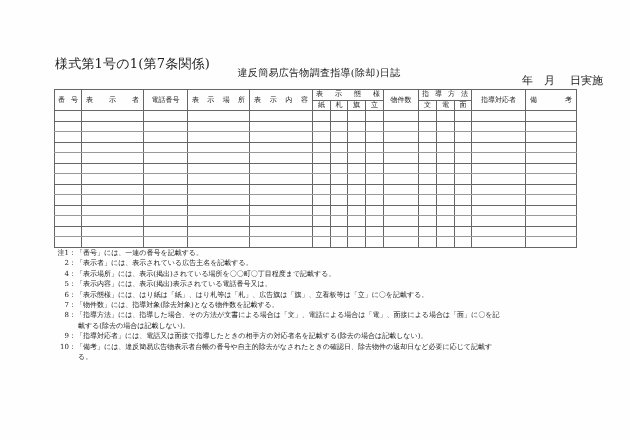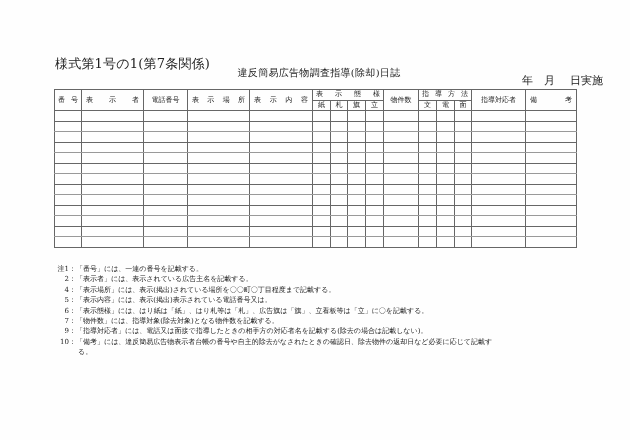--- a/index.html
+++ b/index.html
@@ -22,21 +22,21 @@
     border:1px solid #666; padding:0; font-weight:normal; text-align:center; vertical-align:middle;
     overflow:hidden; white-space:nowrap; line-height:9px;
   }
   table.log tr.hrow1 th { height:9.5px; }
   table.log tr.hrow2 th { height:9.5px; }
   table.log tr.drow td { height:9.5px; }
   table.log tr.drow:nth-child(even) td { border-bottom-color:#999; }
   .spread { display:flex; justify-content:space-between; padding:0 3px; }
   .spread-wide { display:flex; justify-content:space-between; padding:0 4px; }
 
-  .notes { position:absolute; left:56px; top:264px; font-size:7px; line-height:10.4px; }
+  .notes { position:absolute; left:56px; top:248px; font-size:7px; line-height:10.4px; }
   .note { white-space:nowrap; }
   .note .num { display:inline-block; width:20px; text-align:right; }
   .note .cont { padding-left:22px; display:block; }
 </style>
 </head>
 <body>
 
 <div class="form-number">様式第1号の1(第7条関係)</div>
 <div class="doc-title">違反簡易広告物調査指導(除却)日誌</div>
 <div class="date-line">
@@ -353,15 +353,16 @@
     </tbody>
 </table>
 
 <div class="notes" id="notes">
     <div class="note"><span class="num">注1：</span><span>「番号」には、一連の番号を記載する。</span></div>
     <div class="note"><span class="num">2：</span><span>「表示者」には、表示されている広告主名を記載する。</span></div>
     <div class="note"><span class="num">4：</span><span>「表示場所」には、表示(掲出)されている場所を〇〇町〇丁目程度まで記載する。</span></div>
     <div class="note"><span class="num">5：</span><span>「表示内容」には、表示(掲出)表示されている電話番号又は。</span></div>
     <div class="note"><span class="num">6：</span><span>「表示態様」には、はり紙は「紙」、はり札等は「札」、広告旗は「旗」、立看板等は「立」に〇を記載する。</span></div>
     <div class="note"><span class="num">7：</span><span>「物件数」には、指導対象(除去対象)となる物件数を記載する。</span></div>
+    <div class="note"><span class="num">8：</span><span>「指導方法」には、指導した場合、その方法が文書による場合は「文」、電話による場合は「電」、面接による場合は「面」に〇を記</span><span class="cont">載する(除去の場合は記載しない)。</span></div>
     <div class="note"><span class="num">9：</span><span>「指導対応者」には、電話又は面接で指導したときの相手方の対応者名を記載する(除去の場合は記載しない)。</span></div>
     <div class="note"><span class="num">10：</span><span>「備考」には、違反簡易広告物表示者台帳の番号や自主的除去がなされたときの確認日、除去物件の返却日など必要に応じて記載す</span><span class="cont">る。</span></div>
   </div>
 
 </body></html>

